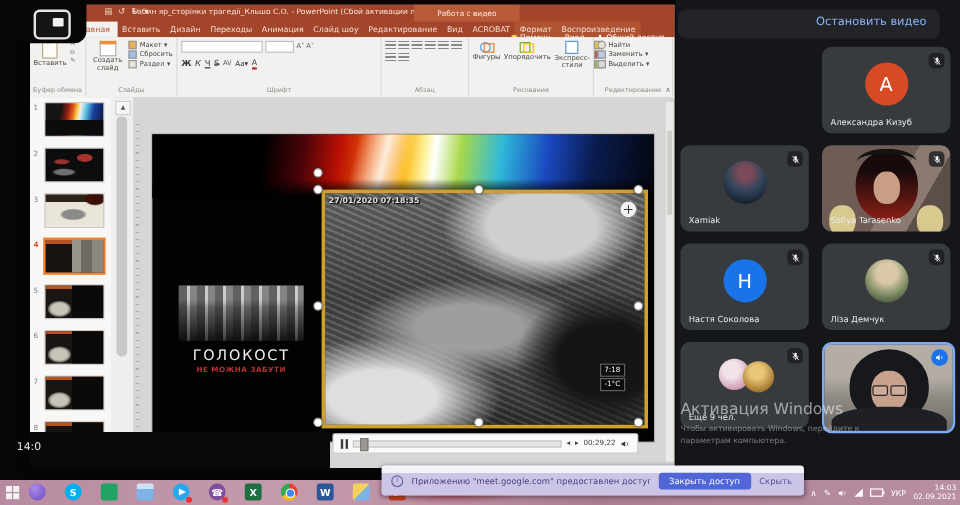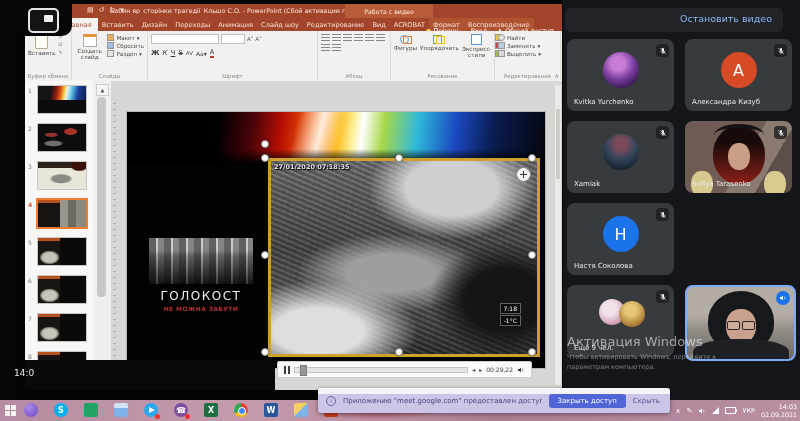--- a/index.html
+++ b/index.html
@@ -451,31 +451,20 @@
   <div class="ab corner-ovl">
     <div class="pip">
         <i></i>
       </div>
   </div>
   <div class="ab left-clock">14:0</div>
 
   <div class="ab sidebar">
     <div class="topbar"></div>
 
-    <div class="tile c1 r1">
-      <div class="mic">
-          <svg width="8" height="8" viewBox="0 0 24 24">
-            <rect x="9" y="3" width="6" height="11" rx="3" fill="#fff"></rect>
-            <path d="M6 11a6 6 0 0 0 12 0M12 17v4" stroke="#fff" stroke-width="2" fill="none"></path>
-            <line x1="4" y1="3" x2="20" y2="21" stroke="#fff" stroke-width="2"></line>
-          </svg>
-        </div>
-      <div class="av av-kvitka"></div>
-      <div class="pname">Kvitka Yurchenko</div>
-    </div>
     <div class="tile c2 r1">
       <div class="mic">
           <svg width="8" height="8" viewBox="0 0 24 24">
             <rect x="9" y="3" width="6" height="11" rx="3" fill="#fff"></rect>
             <path d="M6 11a6 6 0 0 0 12 0M12 17v4" stroke="#fff" stroke-width="2" fill="none"></path>
             <line x1="4" y1="3" x2="20" y2="21" stroke="#fff" stroke-width="2"></line>
           </svg>
         </div>
       <div class="av av-init av-orange">A</div>
       <div class="pname">Александра Кизуб</div>
@@ -509,20 +498,31 @@
     <div class="tile c1 r3">
       <div class="mic">
           <svg width="8" height="8" viewBox="0 0 24 24">
             <rect x="9" y="3" width="6" height="11" rx="3" fill="#fff"></rect>
             <path d="M6 11a6 6 0 0 0 12 0M12 17v4" stroke="#fff" stroke-width="2" fill="none"></path>
             <line x1="4" y1="3" x2="20" y2="21" stroke="#fff" stroke-width="2"></line>
           </svg>
         </div>
       <div class="av av-init av-blue">Н</div>
       <div class="pname">Настя Соколова</div>
+    </div>
+    <div class="tile c2 r3">
+      <div class="mic">
+          <svg width="8" height="8" viewBox="0 0 24 24">
+            <rect x="9" y="3" width="6" height="11" rx="3" fill="#fff"></rect>
+            <path d="M6 11a6 6 0 0 0 12 0M12 17v4" stroke="#fff" stroke-width="2" fill="none"></path>
+            <line x1="4" y1="3" x2="20" y2="21" stroke="#fff" stroke-width="2"></line>
+          </svg>
+        </div>
+      <div class="av av-liza"></div>
+      <div class="pname">Ліза Демчук</div>
     </div>
     <div class="tile c1 r4">
       <div class="mic">
           <svg width="8" height="8" viewBox="0 0 24 24">
             <rect x="9" y="3" width="6" height="11" rx="3" fill="#fff"></rect>
             <path d="M6 11a6 6 0 0 0 12 0M12 17v4" stroke="#fff" stroke-width="2" fill="none"></path>
             <line x1="4" y1="3" x2="20" y2="21" stroke="#fff" stroke-width="2"></line>
           </svg>
         </div>
       <div class="more1"></div>

